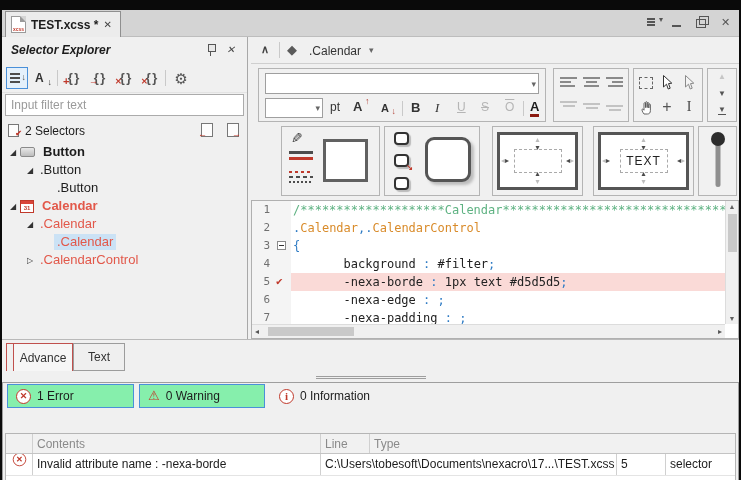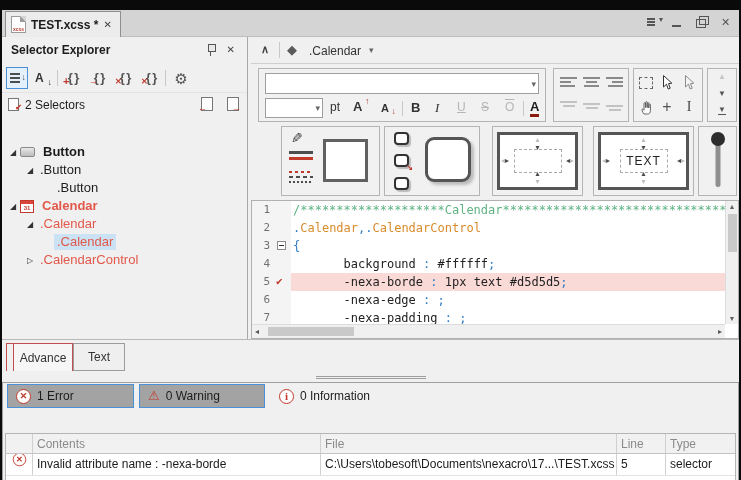--- a/index.html
+++ b/index.html
@@ -20,21 +20,21 @@
   .wc{width:14px;height:12px;position:relative;}
   .i-tablist::before{content:"";position:absolute;left:0;top:2px;width:8px;height:2px;background:#555;box-shadow:0 3px 0 #555,0 6px 0 #555;}
   .i-tablist::after{content:"▾";position:absolute;right:-2px;top:-1px;font-size:8px;color:#555;}
   .i-min::before{content:"";position:absolute;left:1px;bottom:1px;width:9px;height:2px;background:#555;}
   .i-restore::before{content:"";position:absolute;left:1px;top:3px;width:8px;height:7px;border:1px solid #555;background:#d4d4d4;}
   .i-restore::after{content:"";position:absolute;left:4px;top:0px;width:8px;height:7px;border:1px solid #555;}
   .i-closewin::before{content:"✕";position:absolute;left:2px;top:0;font-size:11px;color:#555;}
 
   
   .left-panel{position:absolute;left:0;top:27px;width:246px;height:302px;background:#f0f0f0;border-right:1px solid #a8a8a8;}
-  .panel-hdr{position:relative;height:26px;}
+  .panel-hdr{position:relative;height:26px;font-style:italic;}
   .panel-hdr .ttl{position:absolute;left:9px;top:6px;font-size:12px;font-weight:bold;color:#1c1c1c;}
   .i-pin{position:absolute;width:11px;height:14px;}
   .i-pin::before{content:"";position:absolute;left:2px;top:1px;width:6px;height:6px;border:1px solid #555;background:#e8e8e8;}
   .i-pin::after{content:"";position:absolute;left:4px;top:8px;width:1px;height:5px;background:#555;}
   .hdr-close{position:absolute;font-size:10px;color:#444;}
 
   .se-toolbar{position:relative;height:30px;border-bottom:1px solid #e3e3e3;}
   .tbtn{position:absolute;top:4px;width:22px;height:22px;display:flex;align-items:center;justify-content:center;}
   .tbtn.sel{border:1px solid #4a90d9;background:#e4f0fb;}
   .tsep{position:absolute;top:7px;width:1px;height:16px;background:#c9c9c9;}
@@ -208,21 +208,21 @@
   
   .hsplit{position:absolute;left:0;top:363px;width:737px;height:9px;background:#f0f0f0;}
   .grip{position:absolute;left:50%;top:3px;transform:translateX(-50%);width:110px;height:3px;border-top:1px solid #9e9e9e;border-bottom:1px solid #9e9e9e;}
 
   
   .error-panel{position:absolute;left:0;top:372px;width:737px;height:103px;background:#f0f0f0;border:1px solid #9e9e9e;}
   .ep-hdr{position:relative;height:22px;}
   .ep-hdr .ttl{position:absolute;left:8px;top:4px;font-size:12px;font-weight:bold;color:#1c1c1c;}
   .ep-filters{position:relative;height:28px;}
   .fbtn{position:absolute;top:1px;height:24px;display:flex;align-items:center;gap:6px;padding:0 8px;font-size:12px;color:#1c1c1c;}
-  .fbtn.boxed{border:1px solid #4a90d9;background:#a3a3a3;}
+  .fbtn.boxed{border:1px solid #4a90d9;background:#86efac;}
   .i-err{width:15px;height:15px;border:1px solid #c0392b;border-radius:50%;position:relative;background:#fff;flex:0 0 15px;}
   .i-err::before{content:"✕";position:absolute;left:0;right:0;top:1px;text-align:center;font-size:9px;color:#c0392b;font-weight:bold;}
   .i-warn{font-size:13px;color:#c0392b;line-height:14px;}
   .i-warn::before{content:"⚠";}
   .i-info{width:15px;height:15px;border:1px solid #c0392b;border-radius:50%;position:relative;background:#fff;flex:0 0 15px;}
   .i-info::before{content:"i";position:absolute;left:0;right:0;top:0px;text-align:center;font-size:11px;color:#c0392b;font-weight:bold;font-family:"Liberation Serif",serif;}
   .ep-table{position:absolute;left:2px;top:50px;right:2px;bottom:2px;background:#fff;border:1px solid #b5b5b5;}
   .trow{display:flex;width:100%;}
   .thead{height:20px;background:#f1f1f1;border-bottom:1px solid #c4c4c4;}
   .thead .tc{color:#8a8a8a;}
@@ -281,20 +281,23 @@
             <span class="i-braces del"></span>
           </span>
       <span class="tbtn" style="left:138px;">
             <span class="i-braces del"></span>
           </span>
       <span class="tsep" style="left:163px;"></span>
       <span class="tbtn" style="left:168px;">
             <span class="i-gear"></span>
           </span>
     </div>
+    <div class="se-filter">
+      <input type="text" placeholder="Input filter text" style="">
+    </div>
     <div class="se-status">
       <span class="i-clipcheck"></span>
       <span class="cnt">2 Selectors</span>
       <span class="i-navdoc prev" style="left:198px;"></span>
       <span class="i-navdoc next" style="left:224px;"></span>
     </div>
     <div class="tree" id="tree">
           <div class="tree-row" style="padding-left: 4px;">
             <span class="expander">◢</span>
             <span class="tree-ico-btn"></span>
@@ -452,21 +455,21 @@
     <div class="grpbox g-slider">
       <span class="sl-track"></span>
       <span class="sl-knob"></span>
     </div>
 
     <div class="code-wrap">
       <div class="code-view" id="code">
             <div class="code-line"><span class="ln">1</span><span class="mk"></span><span class="ct"><span class="tk-comment">/********************Calendar*********************************************</span></span></div>
             <div class="code-line"><span class="ln">2</span><span class="mk"></span><span class="ct"><span class="tk-punct">.</span><span class="tk-selector">Calendar</span><span class="tk-punct">,</span><span class="tk-punct">.</span><span class="tk-selector">CalendarControl</span></span></div>
             <div class="code-line"><span class="ln">3</span><span class="mk"><span class="fold"></span></span><span class="ct"><span class="tk-punct">{</span></span></div>
-            <div class="code-line"><span class="ln">4</span><span class="mk"></span><span class="ct"><span class="tk-plain">       background </span><span class="tk-punct">:</span><span class="tk-plain"> #ffffff</span><span class="tk-punct">;</span></span></div>
+            <div class="code-line"><span class="ln">4</span><span class="mk"></span><span class="ct"><span class="tk-plain">       background </span><span class="tk-punct">:</span><span class="tk-plain"> #filter</span><span class="tk-punct">;</span></span></div>
             <div class="code-line err"><span class="ln">5</span><span class="mk"><span class="errchk">✔</span></span><span class="ct"><span class="tk-plain">       -nexa-borde </span><span class="tk-punct">:</span><span class="tk-plain"> 1px text #d5d5d5</span><span class="tk-punct">;</span></span></div>
             <div class="code-line"><span class="ln">6</span><span class="mk"></span><span class="ct"><span class="tk-plain">       -nexa-edge </span><span class="tk-punct">:</span><span class="tk-plain"> </span><span class="tk-punct">;</span></span></div>
             <div class="code-line"><span class="ln">7</span><span class="mk"></span><span class="ct"><span class="tk-plain">       -nexa-padding </span><span class="tk-punct">:</span><span class="tk-plain"> </span><span class="tk-punct">;</span></span></div>
           </div>
       <div class="vscroll">
         <span class="a up">▲</span>
         <span class="thumb"></span>
         <span class="a dn">▼</span>
       </div>
       <div class="hscroll">
@@ -498,21 +501,20 @@
       </span>
       <span class="fbtn" style="left:268px;">
         <span class="i-info"></span>
         <span>0 Information</span>
       </span>
     </div>
     <div class="ep-table">
       <div class="trow thead">
         <span class="tc c-ico"></span>
         <span class="tc c-contents">Contents</span>
-        <span class="tc c-file">File</span>
         <span class="tc c-line">Line</span>
         <span class="tc c-type">Type</span>
       </div>
       <div class="trow tdata">
         <span class="tc c-ico">
               <span class="i-err"></span>
             </span>
         <span class="tc c-contents">Invalid attribute name : -nexa-borde</span>
         <span class="tc c-file">C:\Users\tobesoft\Documents\nexacro\17...\TEST.xcss</span>
         <span class="tc c-line">5</span>

